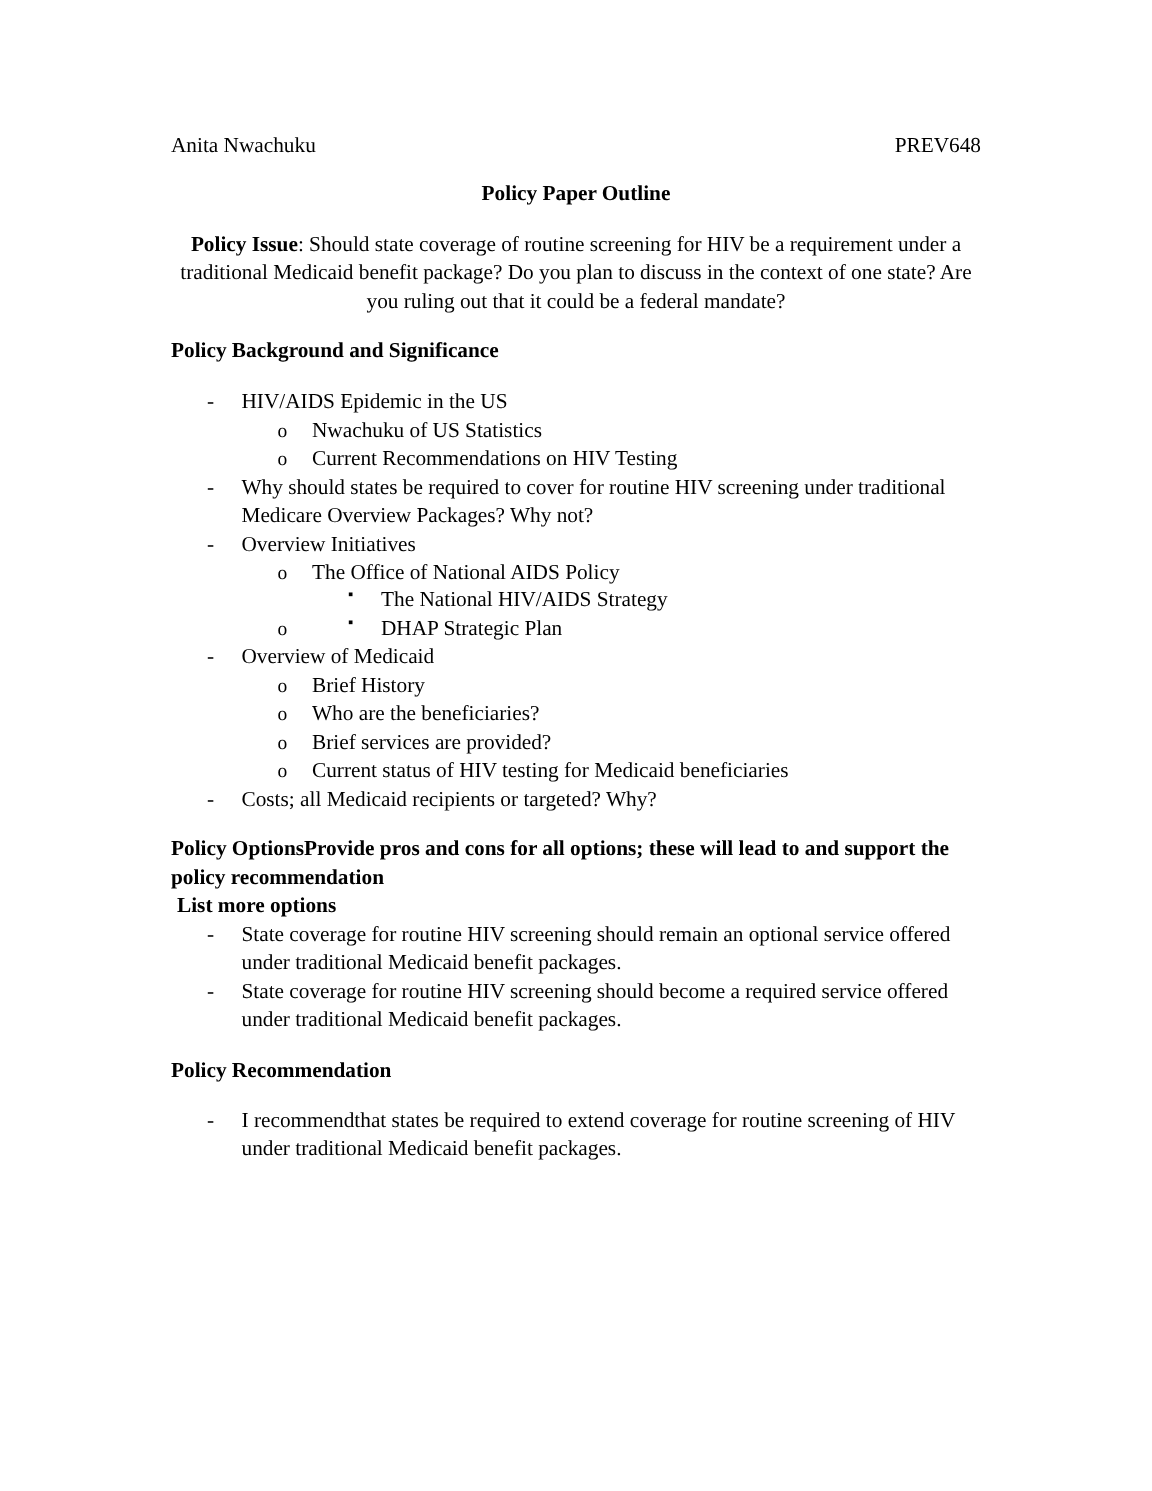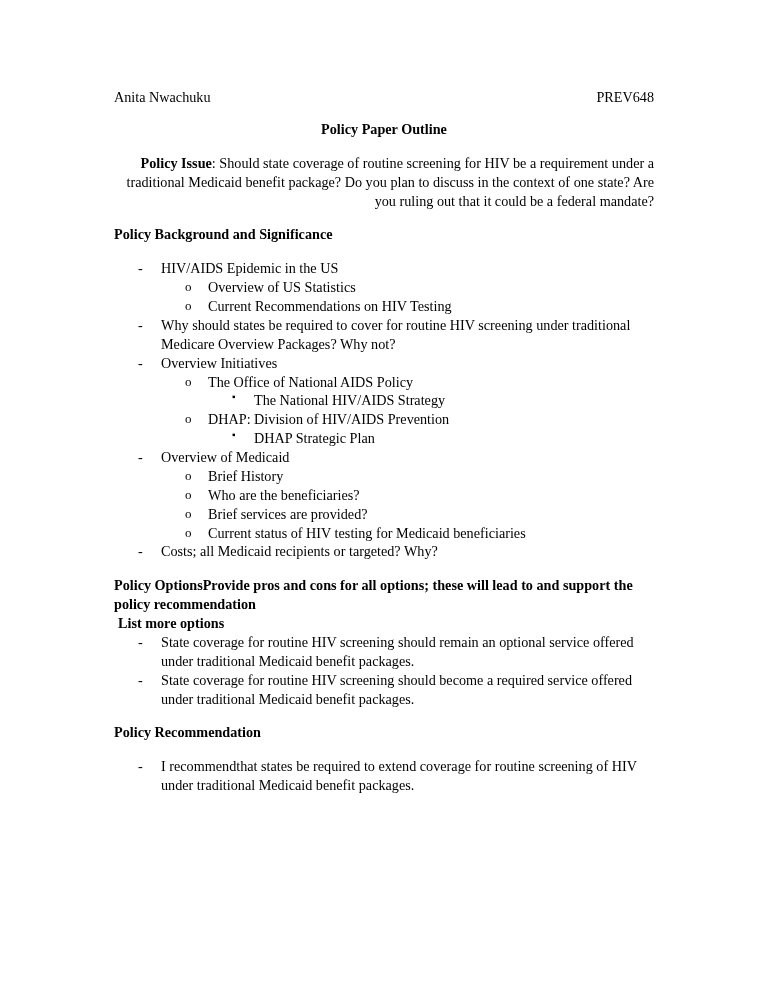--- a/index.html
+++ b/index.html
@@ -33,21 +33,21 @@
   }
   .title {
     text-align: center;
     font-weight: bold;
     margin-top: 13px;
     margin-bottom: 0;
   }
   .spacer-md { height: 15px; }
   .para {
     margin: 0;
-    text-align: right;
+    text-align: center;
   }
   .para .lead { font-weight: bold; }
   .heading {
     font-weight: bold;
     margin: 0;
   }
   ul.lvl1, ul.lvl2, ul.lvl3 {
     list-style: none;
     margin: 0;
     padding: 0;
@@ -128,21 +128,21 @@
 
     <div class="spacer-md"></div>
 
     <ul class="lvl1">
       <li>
         <span class="bullet">-</span>
         <span class="txt">HIV/AIDS Epidemic in the US</span>
         <ul class="lvl2">
           <li>
             <span class="bullet">o</span>
-            <span class="txt">Overview of US Statistics</span>
+            <span class="txt">Nwachuku of US Statistics</span>
           </li>
           <li>
             <span class="bullet">o</span>
             <span class="txt">Current Recommendations on HIV Testing</span>
           </li>
         </ul>
       </li>
 
       <li>
         <span class="bullet">-</span>
@@ -158,21 +158,20 @@
             <span class="txt">The Office of National AIDS Policy</span>
             <ul class="lvl3">
               <li>
                 <span class="bullet">▪</span>
                 <span class="txt">The National HIV/AIDS Strategy</span>
               </li>
             </ul>
           </li>
           <li>
             <span class="bullet">o</span>
-            <span class="txt">DHAP: Division of HIV/AIDS Prevention</span>
             <ul class="lvl3">
               <li>
                 <span class="bullet">▪</span>
                 <span class="txt">DHAP Strategic Plan</span>
               </li>
             </ul>
           </li>
         </ul>
       </li>
 

